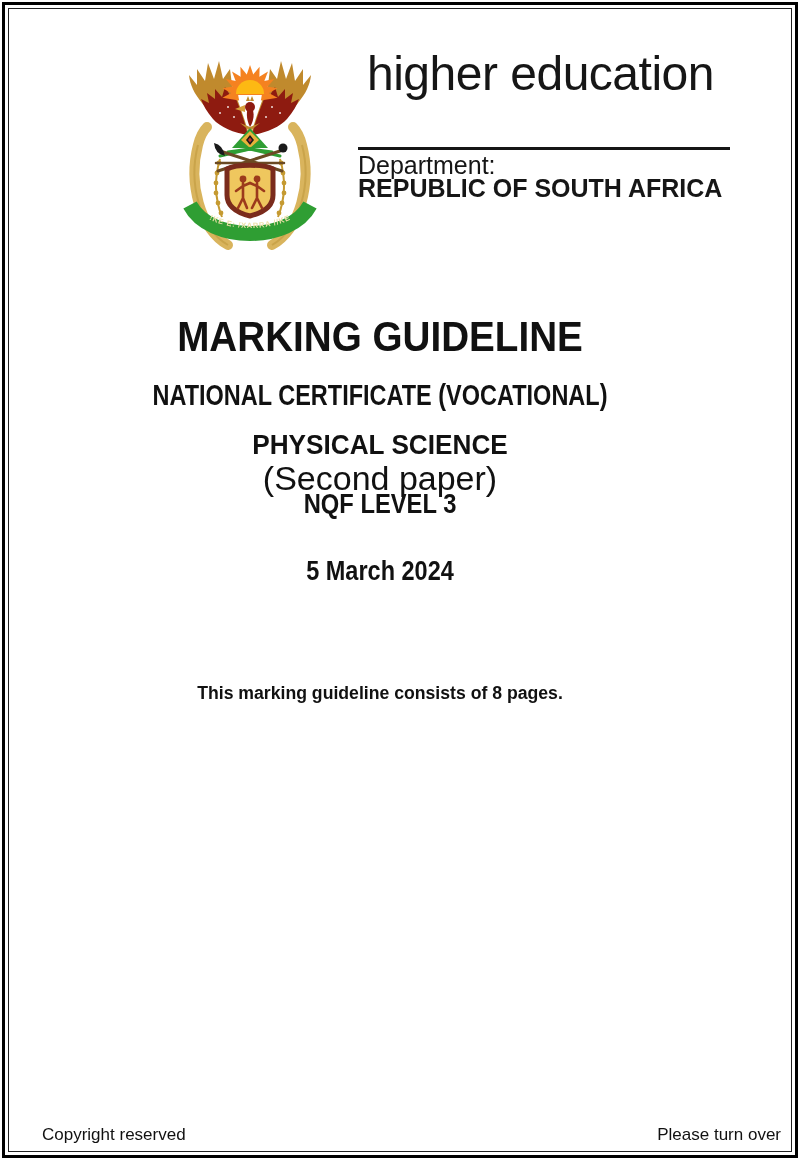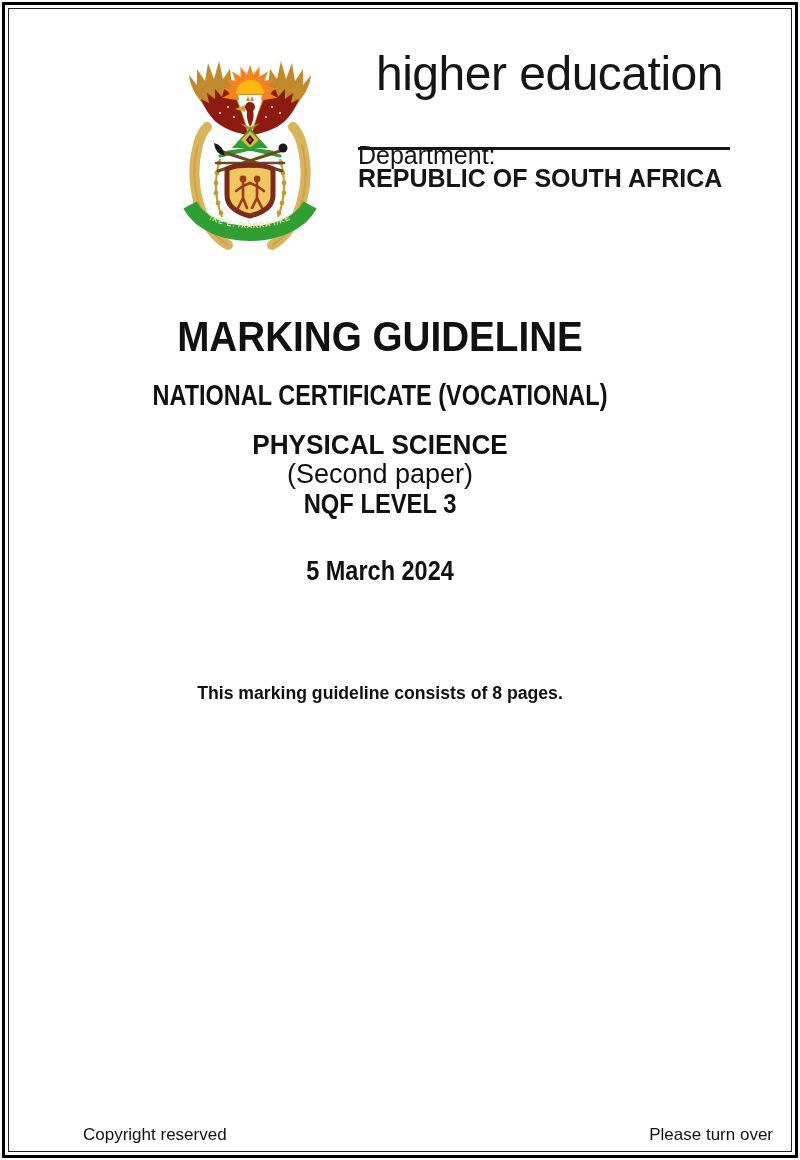--- a/index.html
+++ b/index.html
@@ -5,41 +5,41 @@
   html,body{margin:0;padding:0;background:#ffffff;}
   .page{
     position:relative;width:800px;height:1160px;background:#ffffff;
     font-family:"Liberation Sans", sans-serif;color:#111;overflow:hidden;
   }
   .frame-outer{position:absolute;inset:2px;border:3px solid #000;pointer-events:none;}
   .frame-inner{position:absolute;inset:8px;border:1px solid #222;pointer-events:none;}
 
   
   .emblem{position:absolute;left:170px;top:57px;width:160px;height:196px;}
-  .wordmark{position:absolute;left:376px;top:51px;width:380px;line-height:45px;
+  .wordmark{position:absolute;left:367px;top:51px;width:380px;line-height:45px;
     font-size:48px;letter-spacing:-0.5px;color:#161616;white-space:nowrap;}
   .logo-rule{position:absolute;left:358px;top:147px;width:372px;height:3px;background:#161616;}
-  .dept{position:absolute;left:358px;top:144px;font-size:25px;line-height:23px;
+  .dept{position:absolute;left:358px;top:154px;font-size:25px;line-height:23px;
     color:#161616;white-space:nowrap;}
   .dept .bold{font-weight:bold;}
 
   
   .cline{position:absolute;left:30px;width:700px;text-align:center;white-space:nowrap;
     line-height:1;transform-origin:50% 50%;}
   .l-title {top:316px;font-size:42px;font-weight:bold;transform:scaleX(0.92);}
   .l-cert  {top:381px;font-size:29px;font-weight:bold;transform:scaleX(0.81);}
   .l-subj  {top:432px;font-size:27px;font-weight:bold;transform:scaleX(0.97);}
-  .l-paper {top:461px;font-size:27px;}
+  .l-paper {top:461px;font-size:34px;}
   .l-level {top:491px;font-size:27px;font-weight:bold;transform:scaleX(0.88);}
   .l-date  {top:558px;font-size:27px;font-weight:bold;transform:scaleX(0.87);}
   .l-note  {top:684px;font-size:18px;font-weight:bold;transform:scaleX(0.98);}
 
   .foot{position:absolute;top:1125px;font-size:17px;color:#111;white-space:nowrap;}
-  .foot-left{left:42px;margin-left:41px;}
-  .foot-right{right:27px;}
+  .foot-left{left:42px;}
+  .foot-right{right:19px;}
 </style>
 </head>
 <body>
 
 <div class="page">
   <div class="frame-outer"></div>
   <div class="frame-inner"></div>
 
   <svg class="emblem" viewBox="0 0 160 196" aria-hidden="true">
 

